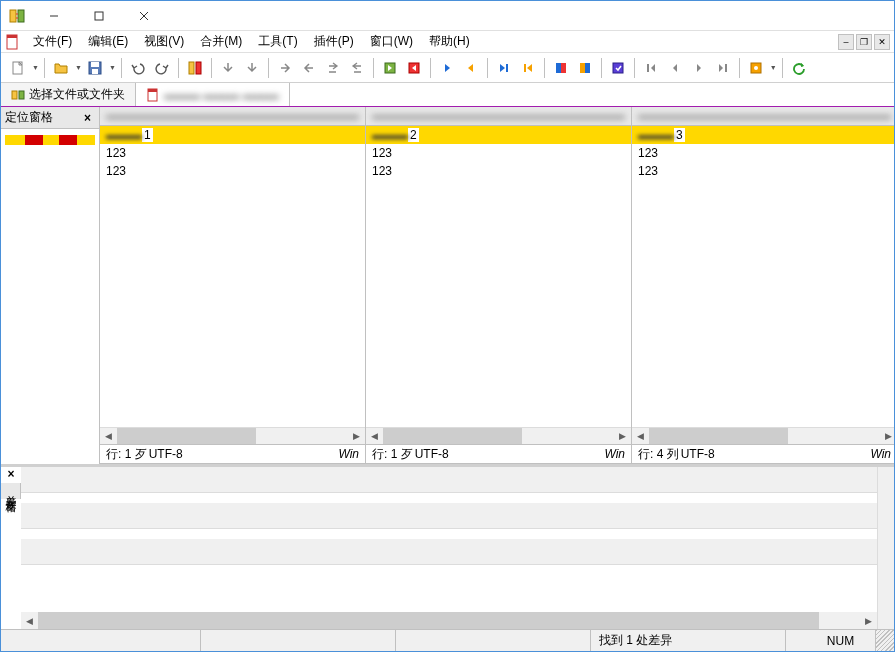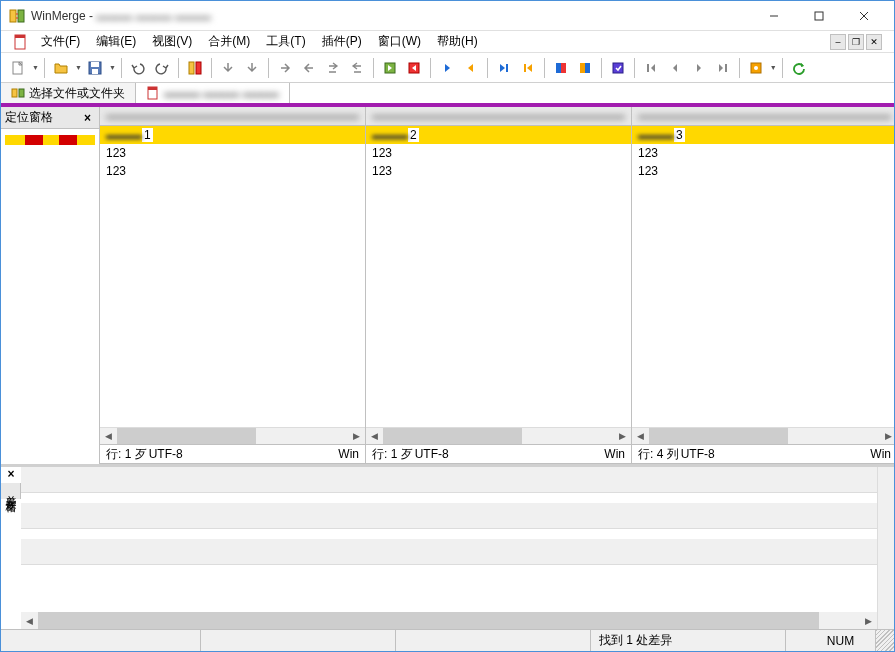--- a/index.html
+++ b/index.html
@@ -7,34 +7,34 @@
     
     
     .titlebar { height: 30px; background: #fff; display: flex; align-items: center; padding: 0 8px; border-bottom: 1px solid #e0e0e0; }
     .titlebar-icon { width: 16px; height: 16px; margin-right: 6px; }
     .titlebar-text { flex: 1; font-size: 12px; color: #333; }
     .titlebar-text .blur { filter: blur(3px); color: #999; }
     .win-btns { display: flex; gap: 0; }
     .win-btn { width: 45px; height: 28px; display: flex; align-items: center; justify-content: center; color: #333; cursor: pointer; }
     
     
-    .menubar { height: 22px; background: #fff; display: flex; align-items: center; padding: 0 12px; border-bottom: 1px solid #e0e0e0; }
+    .menubar { height: 22px; background: #fff; display: flex; align-items: center; padding: 0 4px; border-bottom: 1px solid #e0e0e0; }
     .menubar-icon { width: 16px; height: 16px; margin-right: 4px; }
     .menu-item { padding: 2px 8px; cursor: pointer; }
     .mdi-btns { margin-left: auto; display: flex; gap: 2px; }
     .mdi-btn { width: 16px; height: 16px; display: flex; align-items: center; justify-content: center; background: #e8e8e8; border: 1px solid #c0c0c0; cursor: pointer; font-size: 9px; }
     
     
     .toolbar { height: 30px; background: #fff; display: flex; align-items: center; padding: 2px 6px; border-bottom: 1px solid #d0d0d0; gap: 2px; }
     .tb-btn { width: 22px; height: 22px; display: flex; align-items: center; justify-content: center; cursor: pointer; border: 1px solid transparent; }
     .tb-sep { width: 1px; height: 20px; background: #c0c0c0; margin: 0 3px; }
     .dd-arrow { font-size: 7px; margin-left: 1px; color: #555; }
     
     
-    .tabbar { height: 24px; background: #fff; display: flex; border-bottom: 4px solid #a21caf; }
+    .tabbar { height: 24px; background: #fff; display: flex; border-bottom: 1px solid #a21caf; }
     .tab { display: flex; align-items: center; padding: 2px 10px; border-right: 1px solid #c0c0c0; cursor: pointer; gap: 4px; }
     .tab.active { background: #fff; }
     .tab.inactive { background: #f4f4f4; }
     .tab-icon { width: 14px; height: 14px; }
     .tab .blur { filter: blur(3px); color: #888; }
     
     
     .main { flex: 1; display: flex; overflow: hidden; }
     
     
@@ -64,21 +64,21 @@
     .line.diff .marker { background: #fff; padding: 0 2px; }
     .hsb { height: 17px; background: #f0f0f0; display: flex; align-items: center; border-top: 1px solid #dcdcdc; }
     .hsb-arrow { width: 17px; height: 17px; display: flex; align-items: center; justify-content: center; background: #f0f0f0; cursor: pointer; color: #606060; font-size: 9px; }
     .hsb-track { flex: 1; background: #f0f0f0; height: 100%; position: relative; }
     .hsb-thumb { position: absolute; left: 0; top: 0; height: 100%; width: 60%; background: #cdcdcd; }
     
     
     .stat-row { display: flex; height: 20px; border-top: 1px solid #c0c0c0; border-bottom: 1px solid #c0c0c0; }
     .stat-cell { flex: 1; background: #fff; border-right: 1px solid #c0c0c0; display: flex; align-items: center; padding: 0 6px; font-size: 11px; }
     .stat-enc { margin-left: 2px; }
-    .stat-right { margin-left: auto; }
+    .stat-right { margin-left: auto; font-style: italic; }
     
     
     .diffpane { height: 165px; display: flex; border-top: 3px solid #d0d0d0; }
     .diffpane-label { width: 20px; background: #e8e8e8; border-right: 1px solid #c0c0c0; writing-mode: vertical-rl; text-orientation: upright; display: flex; align-items: center; justify-content: flex-end; font-size: 11px; padding: 4px 0; letter-spacing: 2px; }
     .diffpane-close { cursor: pointer; font-weight: bold; align-self: flex-end; width: 20px; text-align: center; padding-bottom: 2px; }
     .diffpane-body { flex: 1; display: flex; flex-direction: column; }
     .diff-rows { flex: 1; display: flex; flex-direction: column; }
     .diff-row { height: 26px; background: #f0f0f0; border-bottom: 1px solid #dcdcdc; margin-bottom: 10px; }
     .diff-row:last-child { margin-bottom: 0; }
     .diff-hsb { height: 17px; background: #f0f0f0; display: flex; align-items: center; }
@@ -96,21 +96,20 @@
   </style>
 </head>
 <body>
 
 <div class="titlebar">
   <svg class="titlebar-icon" viewBox="0 0 16 16">
       <rect x="1" y="2" width="6" height="12" fill="#f6c342" stroke="#b08000"></rect>
       <rect x="9" y="2" width="6" height="12" fill="#7cb342" stroke="#3d6b1f"></rect>
       <path d="M7 6 L9 6 M7 10 L9 10" stroke="#d32" stroke-width="1.2"></path>
     </svg>
-  <span class="titlebar-text"><span>WinMerge -</span> <span class="blur">▬▬▬ ▬▬▬ ▬▬▬</span></span>
   <div class="win-btns">
     <div class="win-btn">
         <svg width="10" height="10" viewBox="0 0 10 10">
           <line x1="1" y1="5" x2="9" y2="5" stroke="currentColor"></line>
         </svg>
       </div>
     <div class="win-btn">
         <svg width="10" height="10" viewBox="0 0 10 10">
           <rect x="1" y="1" width="8" height="8" fill="none" stroke="currentColor"></rect>
         </svg>

